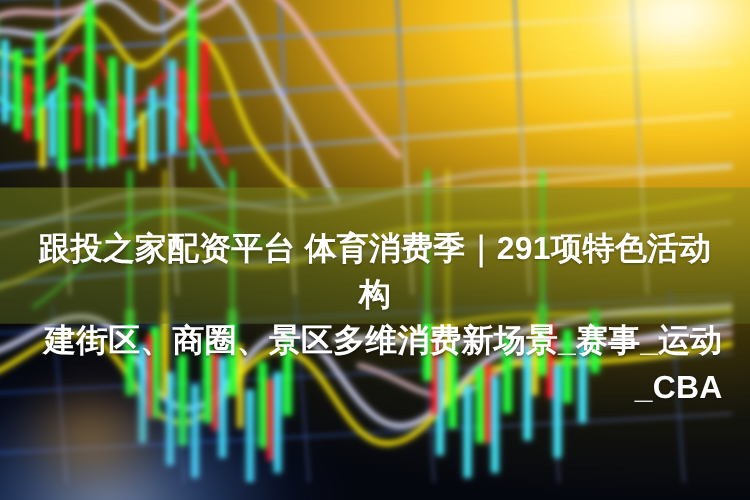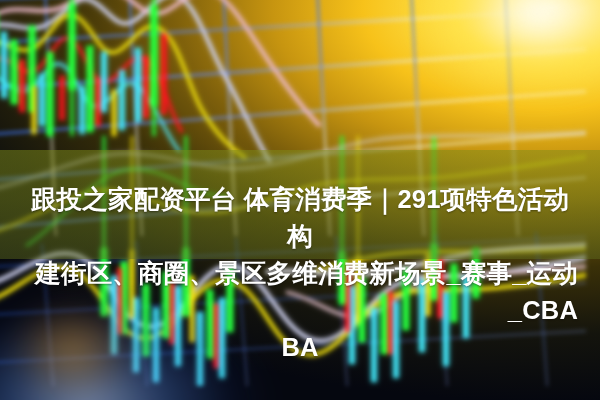--- a/index.html
+++ b/index.html
@@ -297,16 +297,15 @@
       <div class="haze-a"></div>
       <div class="haze-b"></div>
     </div>
   </div>
 
   <div class="caption-band"></div>
 
   <div class="caption-text">
     <span class="l1">跟投之家配资平台 体育消费季｜291项特色活动构</span>
     <span class="l2">建街区、商圈、景区多维消费新场景_赛事_运动_CBA</span>
-    <span class="l3">BA</span>
   </div>
 
 </div>
 
 </body></html>

